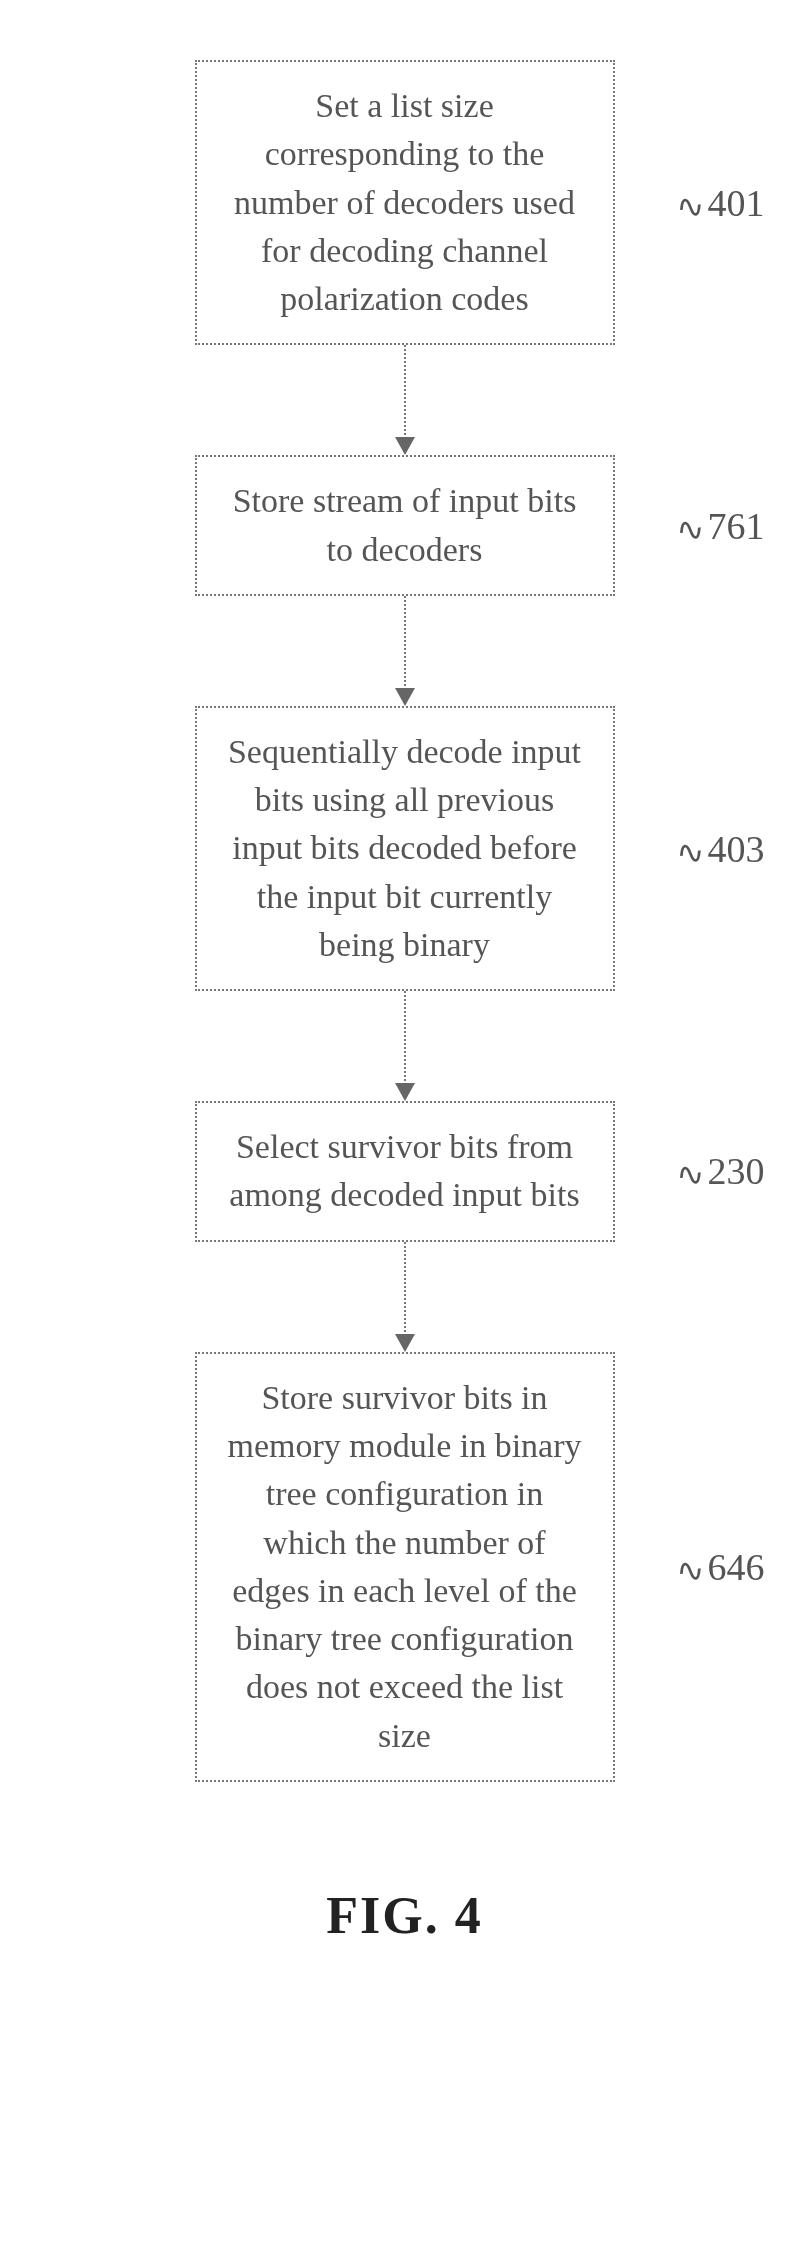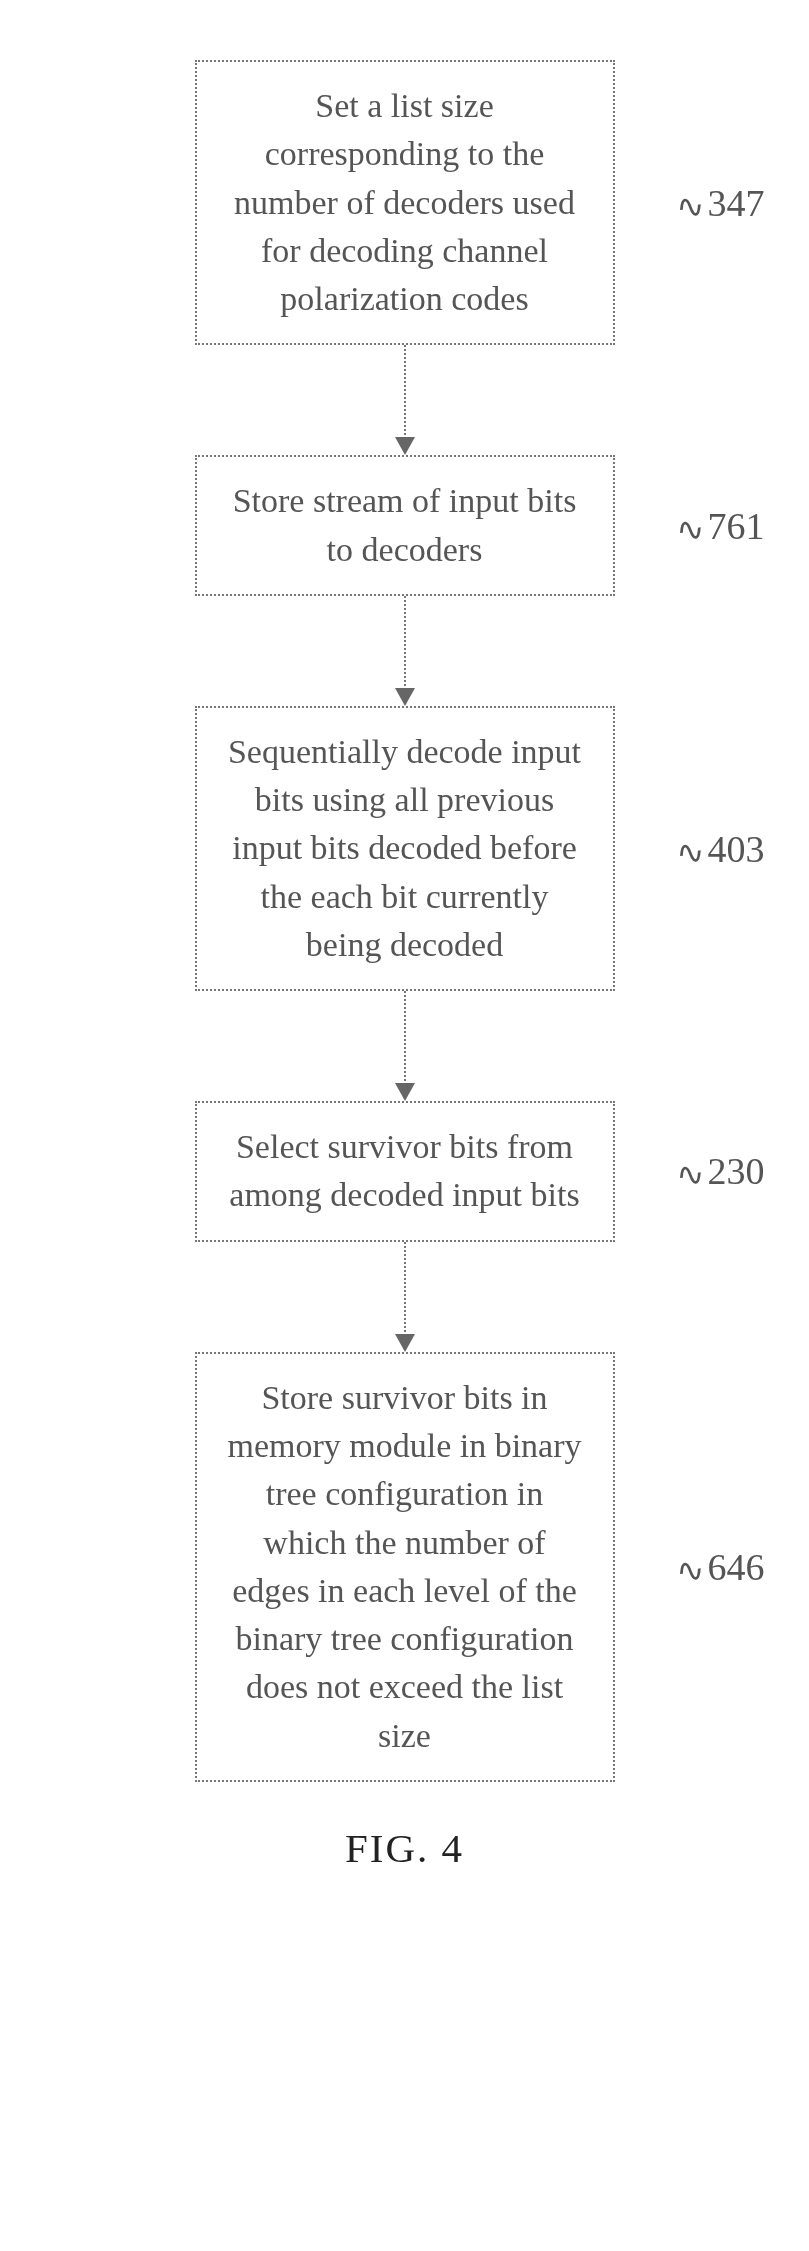--- a/index.html
+++ b/index.html
@@ -70,41 +70,41 @@
   }
   .arrow .head {
     width: 0;
     height: 0;
     border-left: 10px solid transparent;
     border-right: 10px solid transparent;
     border-top: 18px solid #666;
     margin-top: -2px;
   }
   .caption {
-    margin-top: 42px;
-    font-size: 41px;
-    font-weight: normal;
+    margin-top: 104px;
+    font-size: 52px;
+    font-weight: bold;
     text-align: center;
     color: #222;
     font-family: "Times New Roman", Times, serif;
     letter-spacing: 2px;
   }
 </style>
 </head>
 <body>
 
 <div class="page">
   <div class="flow">
 
     <div class="node">
       <div class="box">
         <span>Set a list size corresponding to the number of decoders used for decoding channel polarization codes</span>
       </div>
       <div class="label">
-        <span class="wave">∿</span><span>347</span>
+        <span class="wave">∿</span><span>401</span>
       </div>
     </div>
 
     <div class="arrow">
       <div class="shaft"></div>
       <div class="head"></div>
     </div>
 
     <div class="node">
       <div class="box">
@@ -115,21 +115,21 @@
       </div>
     </div>
 
     <div class="arrow">
       <div class="shaft"></div>
       <div class="head"></div>
     </div>
 
     <div class="node">
       <div class="box">
-        <span>Sequentially decode input bits using all previous input bits decoded before the each bit currently being decoded</span>
+        <span>Sequentially decode input bits using all previous input bits decoded before the input bit currently being binary</span>
       </div>
       <div class="label">
         <span class="wave">∿</span><span>403</span>
       </div>
     </div>
 
     <div class="arrow">
       <div class="shaft"></div>
       <div class="head"></div>
     </div>

